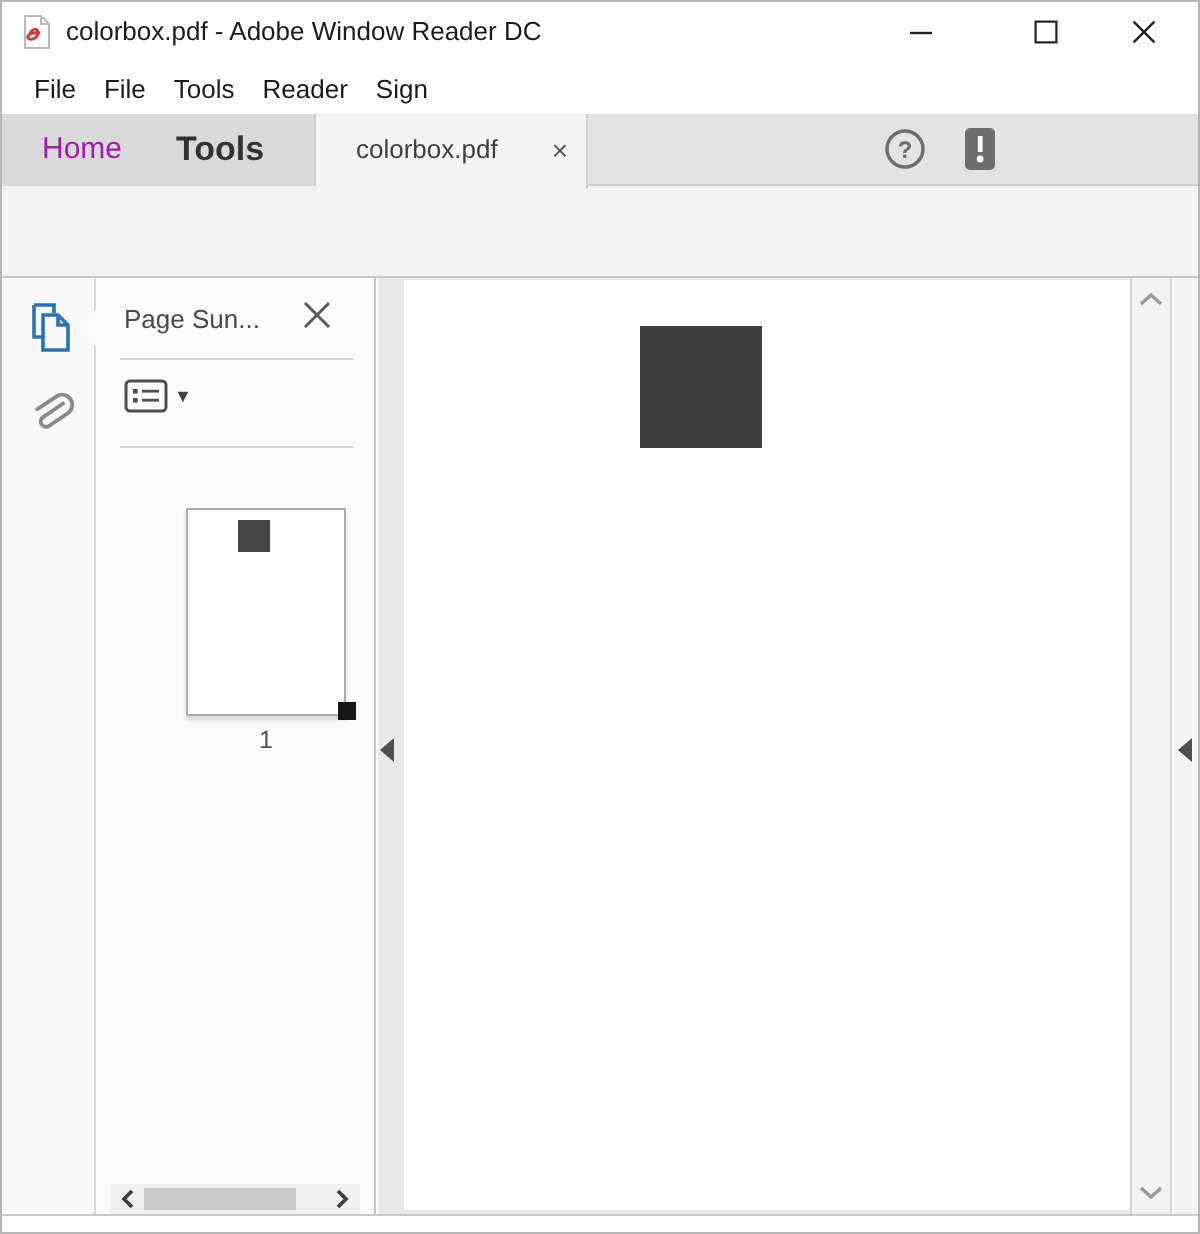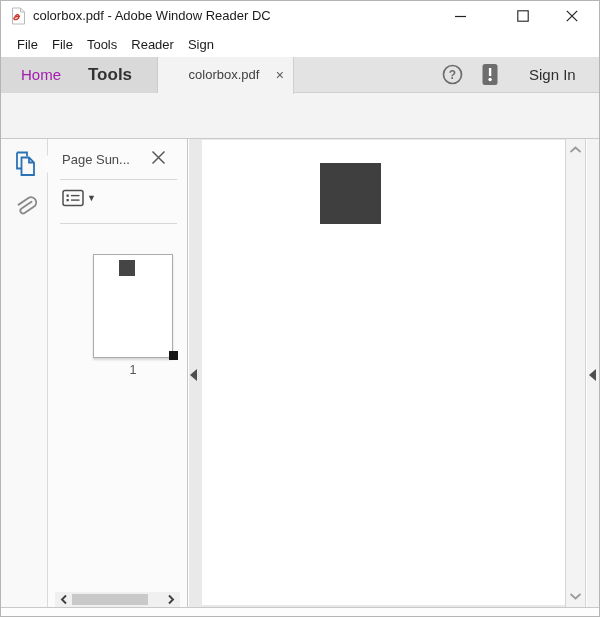--- a/index.html
+++ b/index.html
@@ -17,21 +17,21 @@
   
   .menubar { position:absolute; top:30px; left:0; width:100%; height:26px; background:#fff; display:flex; align-items:center; padding-left:11px; gap:4px; }
   .menu-item { font-size:13px; color:#1b1b1b; padding:2px 5px; cursor:default; }
 
   
   .tabbar { position:absolute; top:56px; left:0; width:100%; height:36px; background:#e3e3e3; border-bottom:1px solid #cfcfcf; }
   .tab-left-section { position:absolute; left:0; top:0; width:157px; height:36px; background:#d9d9d9; border-right:1px solid #cbcbcb; }
   .tab-home { position:absolute; left:20px; top:0; line-height:36px; font-size:15px; font-weight:400; color:#a21caf; }
   .tab-tools { position:absolute; left:87px; top:0; line-height:36px; font-size:17px; font-weight:700; color:#323232; }
   .tab-active { position:absolute; left:157px; top:0; width:136px; height:37px; background:#f3f3f3; z-index:2; border-right:1px solid #cfcfcf; }
-  .tab-label { position:absolute; left:0; width:112px; text-align:center; line-height:36px; font-size:13px; color:#3f3f3f;padding-left:20px; }
+  .tab-label { position:absolute; left:0; width:112px; line-height:36px; font-size:13px; color:#3f3f3f;padding-left:20px; }
   .tab-close { position:absolute; right:9px; top:0; line-height:36px; font-size:14px; color:#5a5a5a; }
   .help-btn { position:absolute; left:441px; top:7px; }
   .phone-btn { position:absolute; left:480px; top:6px; }
   .sign-in { position:absolute; left:528px; top:0; line-height:36px; font-size:15px; color:#2e2e2e; }
 
   
   .toolbar { position:absolute; top:92px; left:0; width:100%; height:46px; background:#f3f3f3; border-bottom:1px solid #c9c9c9; }
   .tb { position:absolute; display:flex; align-items:center; justify-content:center; }
   .tb-save { left:18px; top:103px; }
   .tb-upload { left:59px; top:102px; }
@@ -146,21 +146,20 @@
         <text x="10.5" y="14.8" text-anchor="middle" font-size="12" font-weight="bold" fill="#6d6d6d" font-family="Liberation Sans, sans-serif">?</text>
       </svg>
     </div>
     <div class="phone-btn">
       <svg width="18" height="24" viewBox="0 0 18 24">
         <rect x="1.5" y="1" width="15" height="21" rx="2.5" fill="#6d6d6d"></rect>
         <rect x="7.9" y="5" width="2.4" height="8" fill="#ffffff"></rect>
         <circle cx="9.1" cy="16.5" r="1.7" fill="#ffffff"></circle>
       </svg>
     </div>
-    <span class="sign-in">Sign In</span>
   </div>
 
   <div class="toolbar">
     <div class="tb tb-save">
       <svg width="21" height="22" viewBox="0 0 21 22">
         <path d="M1.5 1.5 h13.5 l4.5 4.5 v14.5 h-18 z" fill="none" stroke="#c6c6c6" stroke-width="1.5"></path>
         <rect x="6.5" y="1.5" width="8" height="5.5" fill="none" stroke="#c6c6c6" stroke-width="1.5"></rect>
         <rect x="4.5" y="12" width="12" height="8.5" fill="none" stroke="#c6c6c6" stroke-width="1.5"></rect>
       </svg>
     </div>

